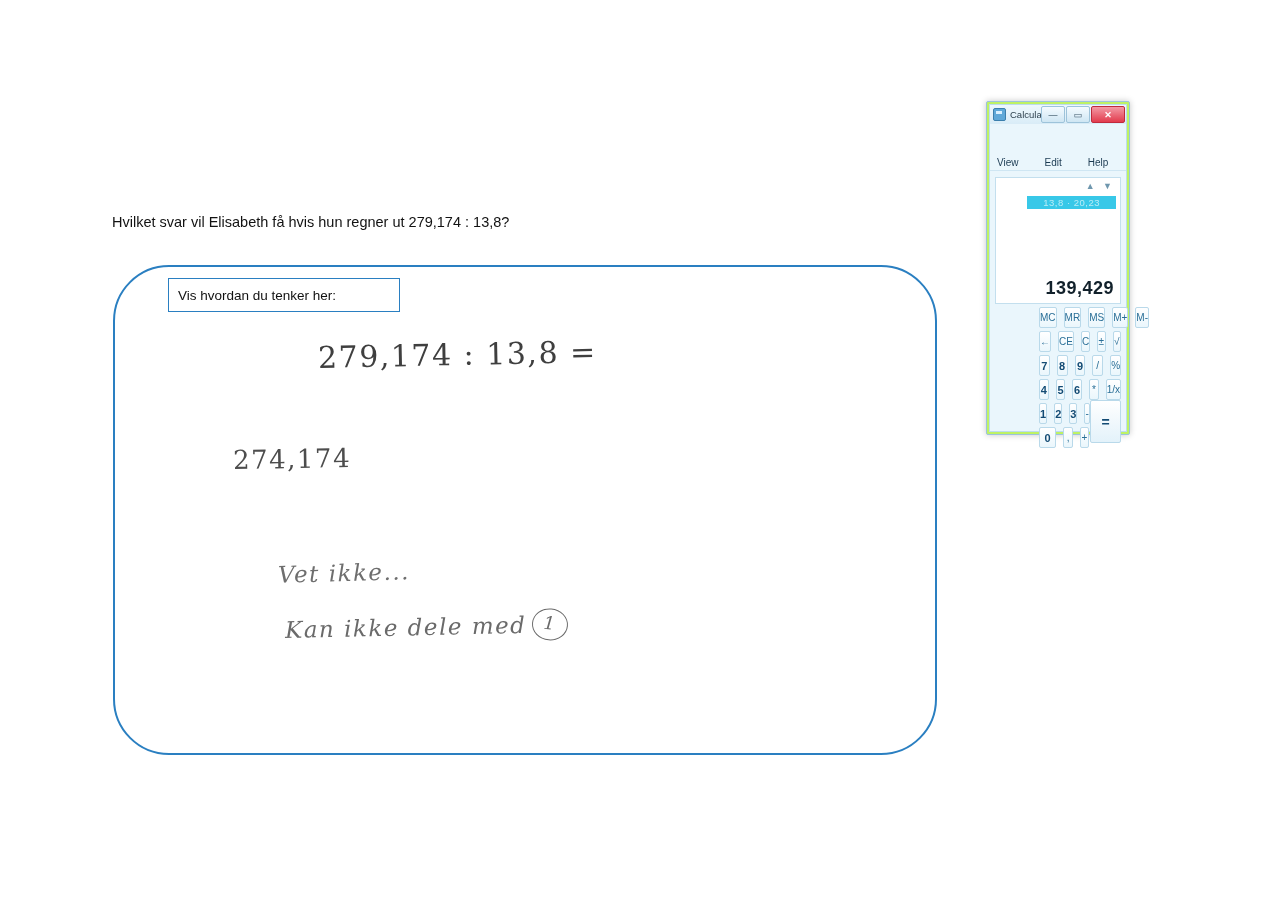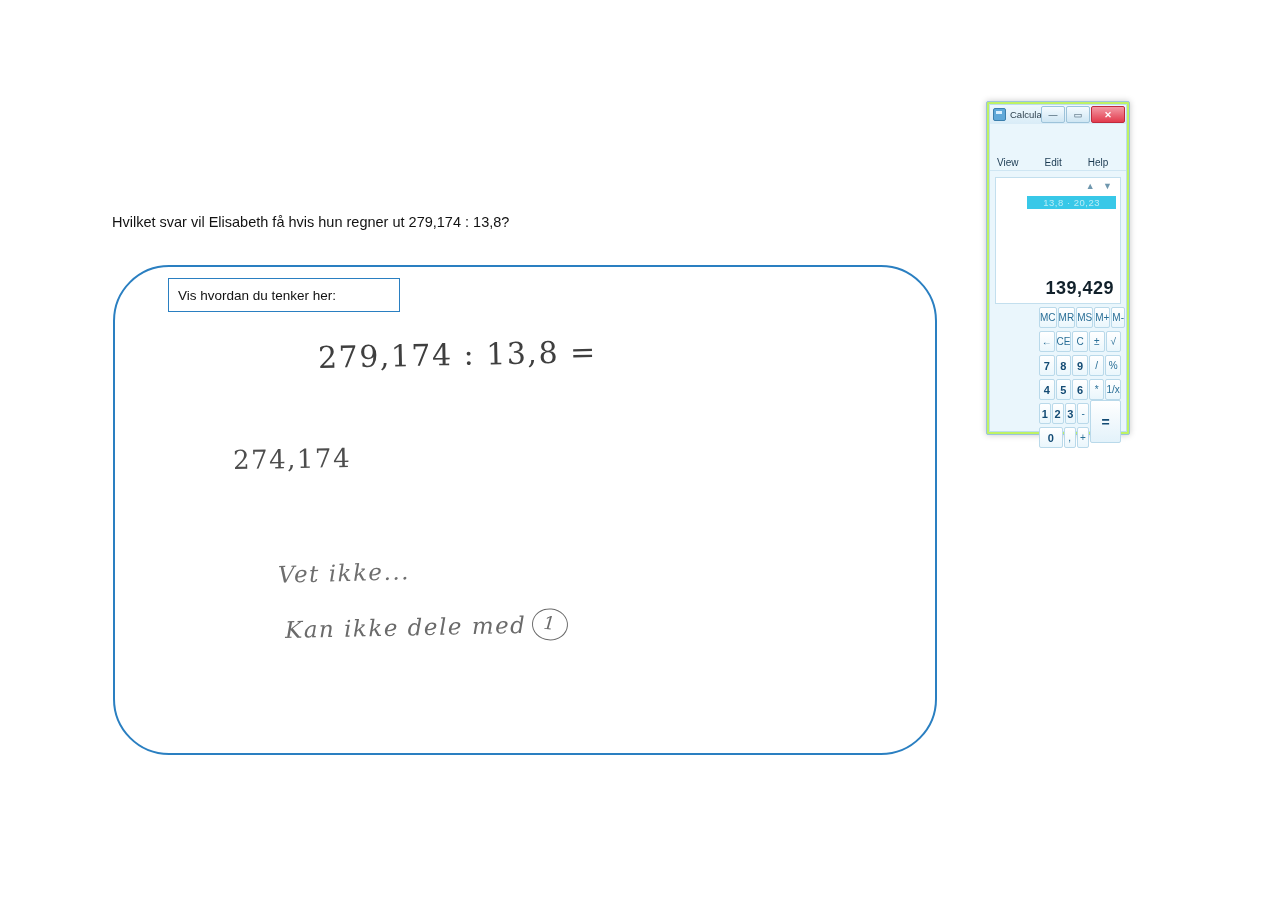--- a/index.html
+++ b/index.html
@@ -233,21 +233,21 @@
     font-size: 18px;
     font-weight: bold;
     color: #12212b;
     letter-spacing: 0.5px;
   }
   .keys {
     padding: 0 5px;
   }
   .krow {
     display: flex;
-    gap: 1px;
+    gap: 7px;
     margin-bottom: 3px;
     padding-left: 44px;
   }
   .key {
     flex: 1;
     height: 19px;
     background: linear-gradient(to bottom,#ffffff,#eaf6fc);
     border: 1px solid #b9d9ea;
     border-radius: 2px;
     display: flex;

